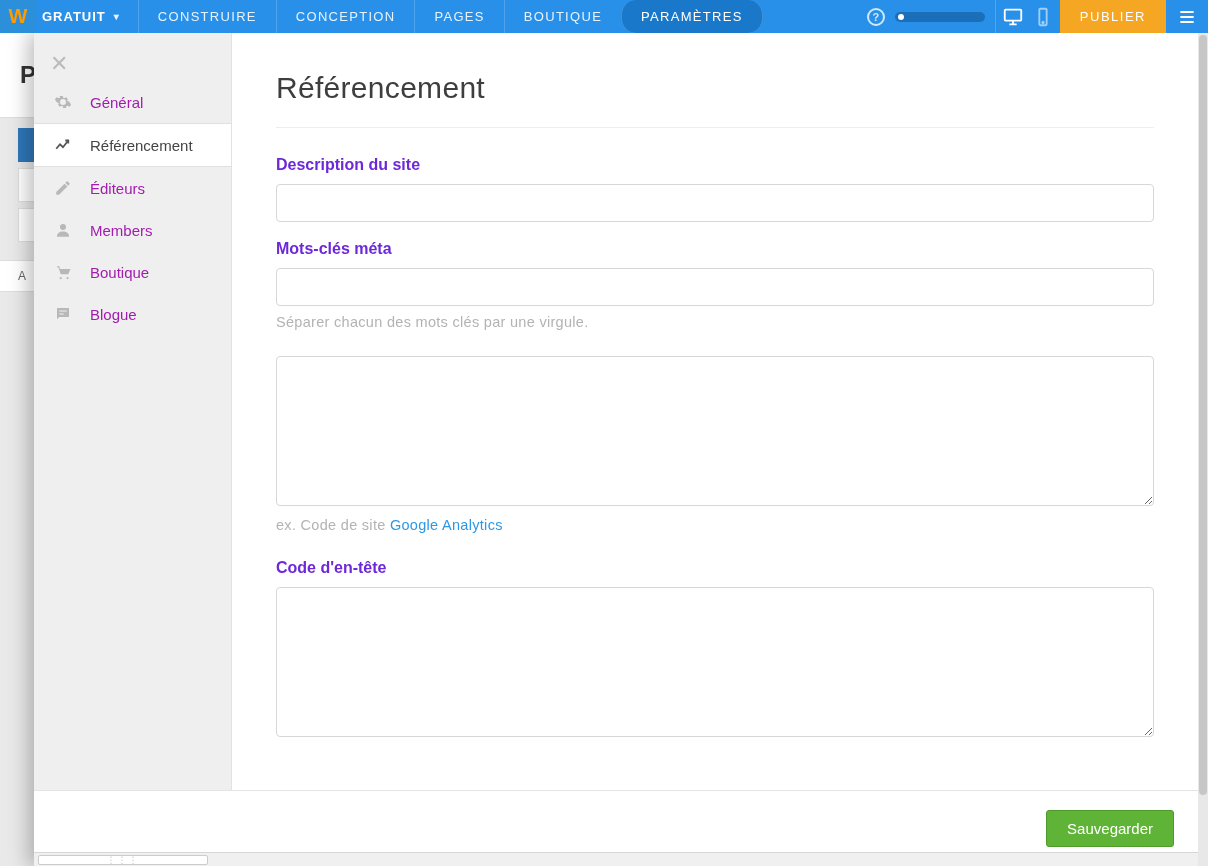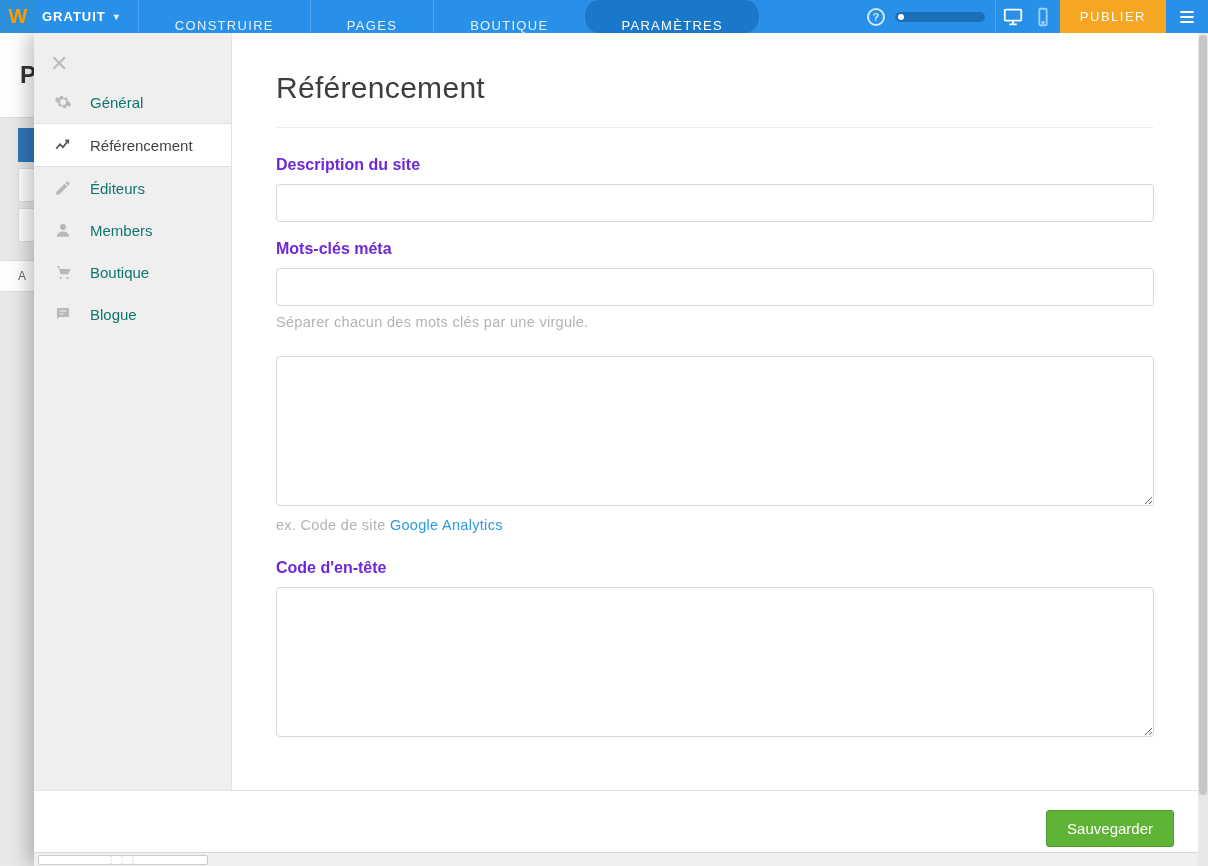--- a/index.html
+++ b/index.html
@@ -43,23 +43,23 @@
   font-weight: 700;
   letter-spacing: 1px;
   font-size: 13px;
   color: #fff;
   cursor: pointer;
 }
 .plan-cell .chev { margin-left: 8px; font-size: 10px; opacity: .9;}
 .nav-tabs { display: flex; }
 .nav-tab {
   display: flex;
-  align-items: flex-end;
+  align-items: center;
   justify-content: center;
-  padding: 0 36px;
+  padding: 0 19px;
   font-size: 13px;
   letter-spacing: 1.3px;
   color: #e6f3fd;
   border-left: 1px solid rgba(255,255,255,.18);
   cursor: pointer;
 }
 .nav-tab:last-child { border-right: 1px solid rgba(255,255,255,.18); border-radius: 15px; }
 .nav-tab.active { background: #1978c9; color: #fff; }
 .nav-right {
   margin-left: auto;
@@ -165,21 +165,21 @@
   color: #bbb;
   font-size: 22px;
   padding: 10px 16px 4px;
   cursor: pointer;
 }
 .side-item {
   display: flex;
   align-items: center;
   gap: 18px;
   padding: 12px 20px;
-  color: #0f766e;
+  color: #a21caf;
   font-size: 15px;
   cursor: pointer;
 }
 .side-item.active {
   background: #fff;
   color: #444;
   border-top: 1px solid #e0e0e0;
   border-bottom: 1px solid #e0e0e0;
 }
 .side-icon { width: 18px; height: 18px; display:flex; align-items:center; justify-content:center;}
@@ -309,20 +309,23 @@
   <div class="logo-cell">
     <span class="logo-w">W</span>
   </div>
   <div class="plan-cell">
     <span>GRATUIT</span>
     <span class="chev">▾</span>
   </div>
   <div class="nav-tabs">
     <div class="nav-tab">
         <span>CONSTRUIRE</span>
+      </div>
+    <div class="nav-tab">
+        <span>CONCEPTION</span>
       </div>
     <div class="nav-tab">
         <span>PAGES</span>
       </div>
     <div class="nav-tab">
         <span>BOUTIQUE</span>
       </div>
     <div class="nav-tab active">
         <span>PARAMÈTRES</span>
       </div>

